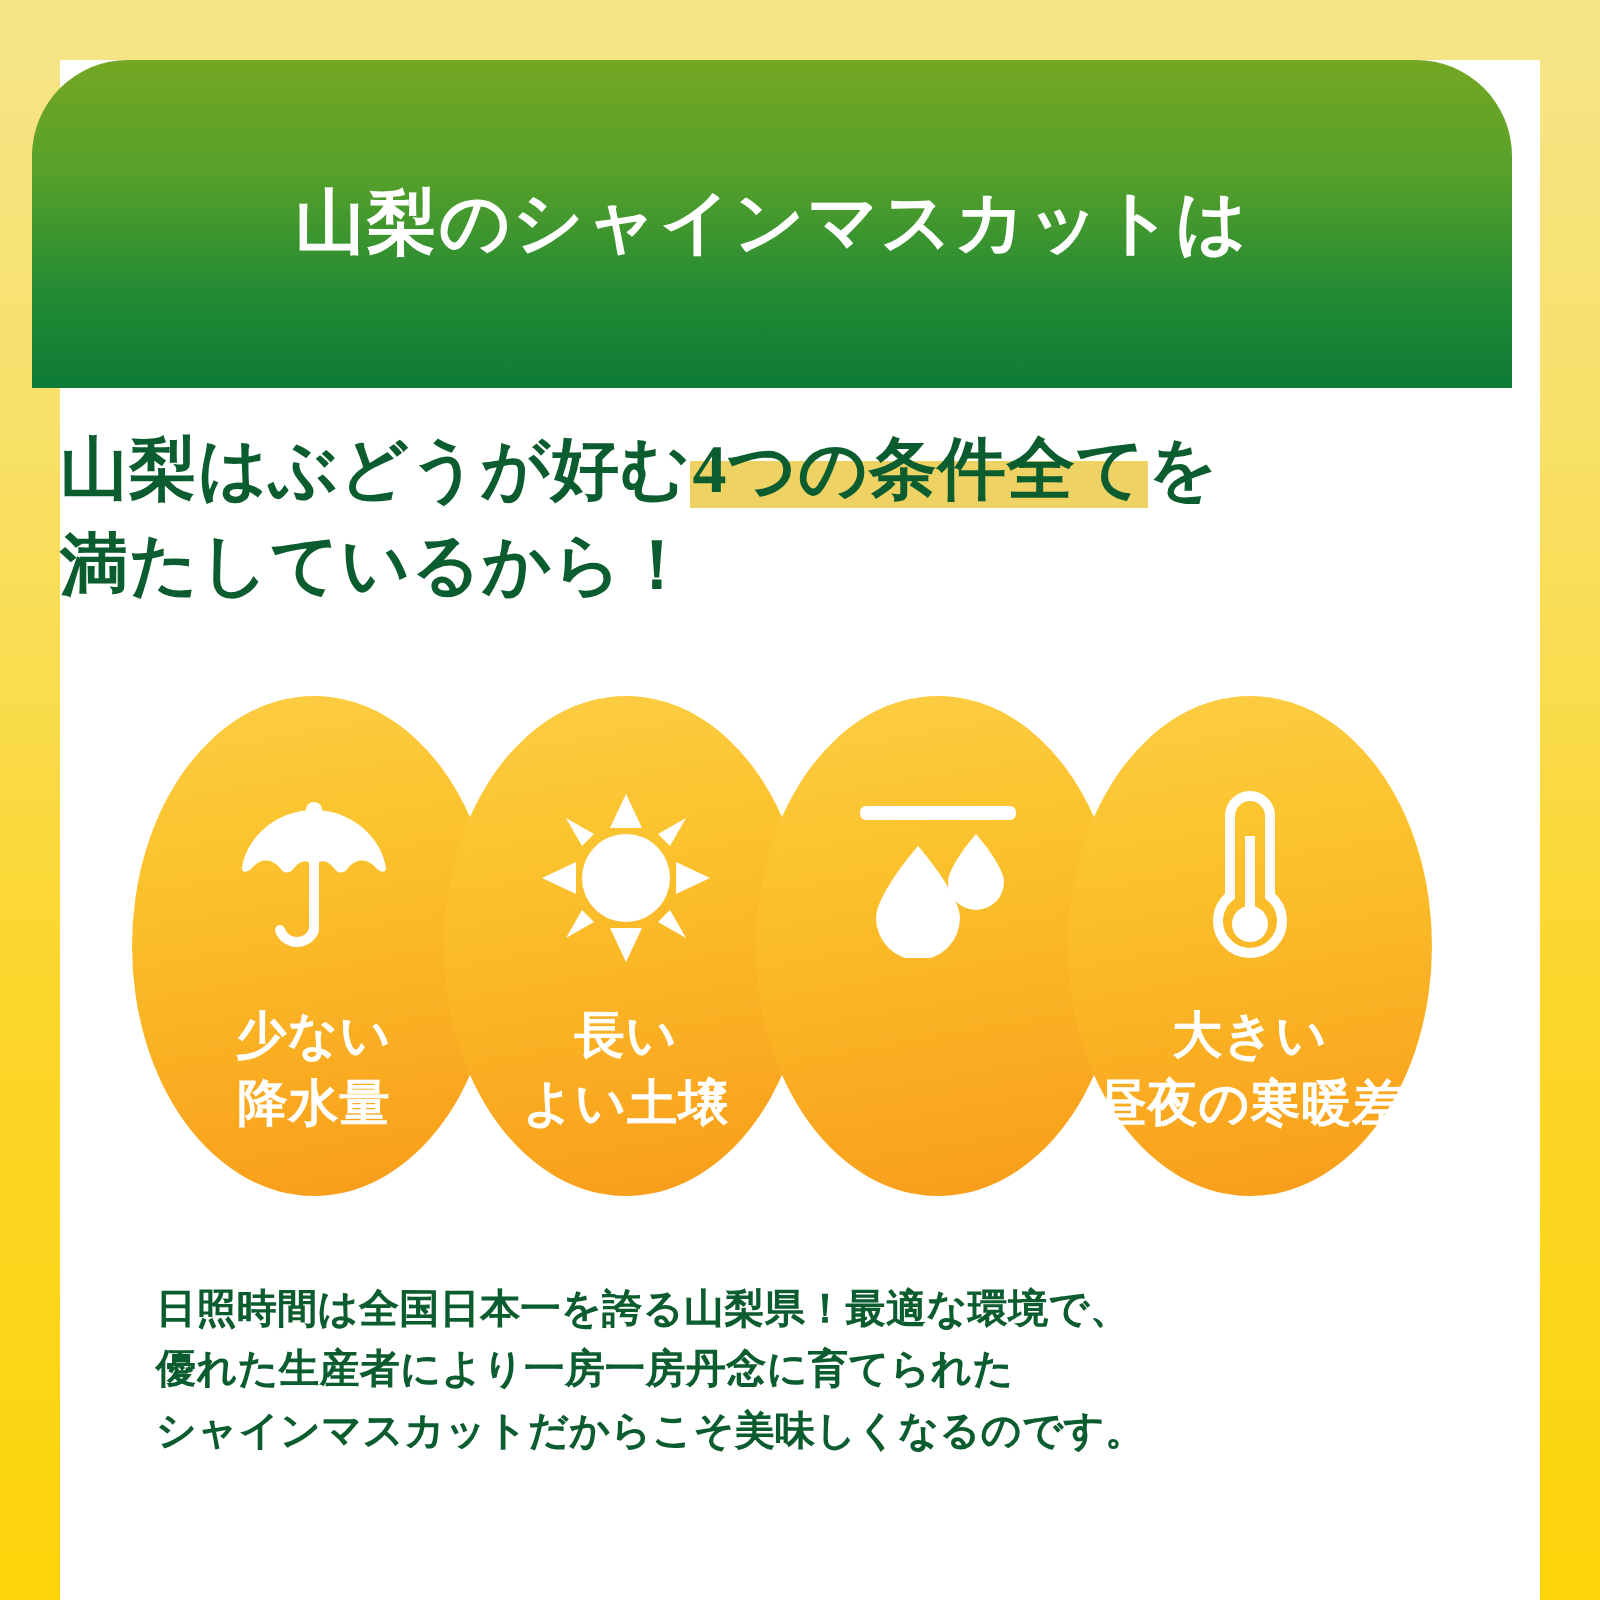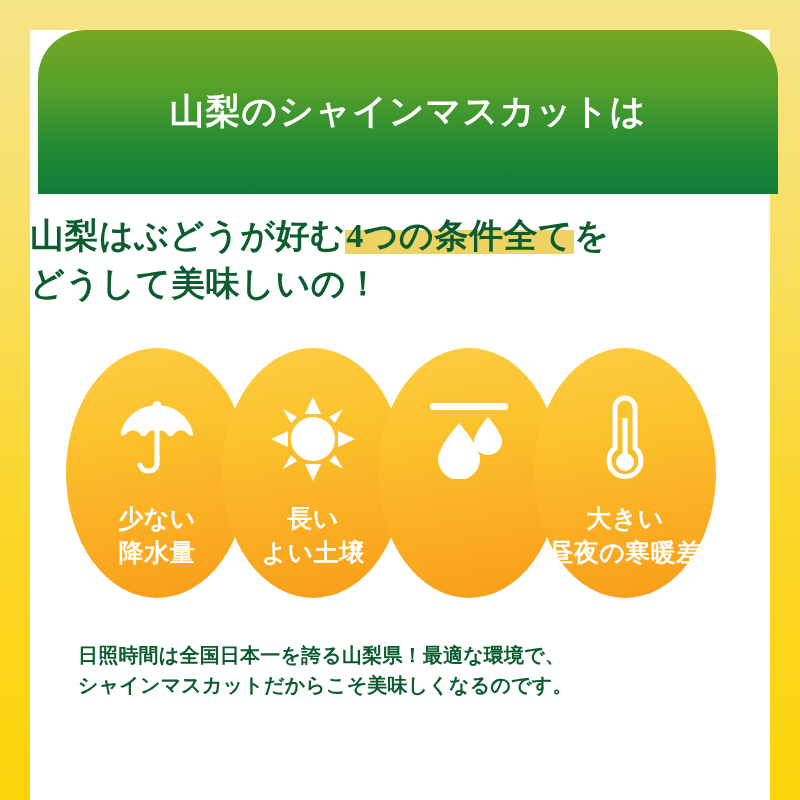--- a/index.html
+++ b/index.html
@@ -20,21 +20,21 @@
   #card {
     position:absolute;
     left:30px; top:30px;
     width:740px; height:770px;
     background:#ffffff;
   }
 
   
   #header {
     position:absolute;
-    left:38px; top:30px;
+    left:16px; top:30px;
     width:740px; height:164px;
     border-radius:48px 48px 0 0;
     background:linear-gradient(180deg,#74a722 0%,#56a02a 35%,#228a34 72%,#0e7b37 100%);
     display:flex; flex-direction:column;
     align-items:center; justify-content:center;
     gap:4px;
   }
   .header-line {
     color:#ffffff;
     font-size:35px;
@@ -117,21 +117,21 @@
 <div id="page">
 
   <div id="card"></div>
 
   <div id="header">
     <div class="header-line">山梨のシャインマスカットは</div>
   </div>
 
   <div id="subhead">
     <div><span>山梨はぶどうが好む</span><span class="mark">4つの条件全て</span><span>を</span></div>
-    <div>どうして美味しいの！</div>
+    <div>満たしているから！</div>
   </div>
 
   <div id="ovals">
 
     <div class="oval">
       <div class="oval-icon">
         <svg width="78" height="80" viewBox="0 0 78 80">
           <path fill="#ffffff" d="M39 6 C20 6 5 20 3 35 C3 38 6 37 8 35
                    C12 30 18 30 22 35 C24 38 27 38 29 35
                    C33 30 37 31 39 35 C41 31 45 30 49 35
@@ -194,16 +194,17 @@
       <div class="oval-label">
         <div>大きい</div>
         <div>昼夜の寒暖差</div>
       </div>
     </div>
 
   </div>
 
   <div id="para">
     <div>日照時間は全国日本一を誇る山梨県！最適な環境で、</div>
+    <div>優れた生産者により一房一房丹念に育てられた</div>
     <div>シャインマスカットだからこそ美味しくなるのです。</div>
   </div>
 
 </div>
 
 </body></html>

